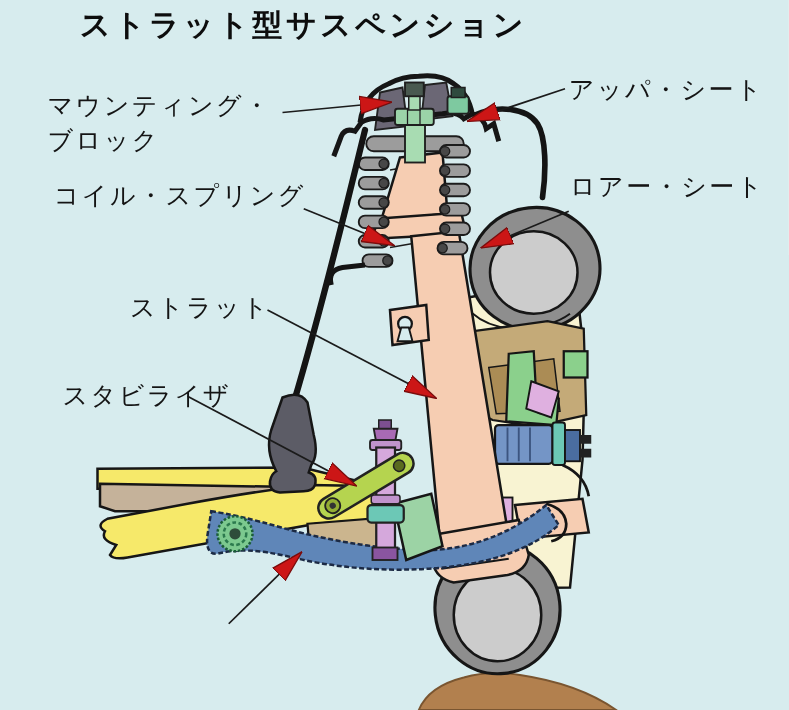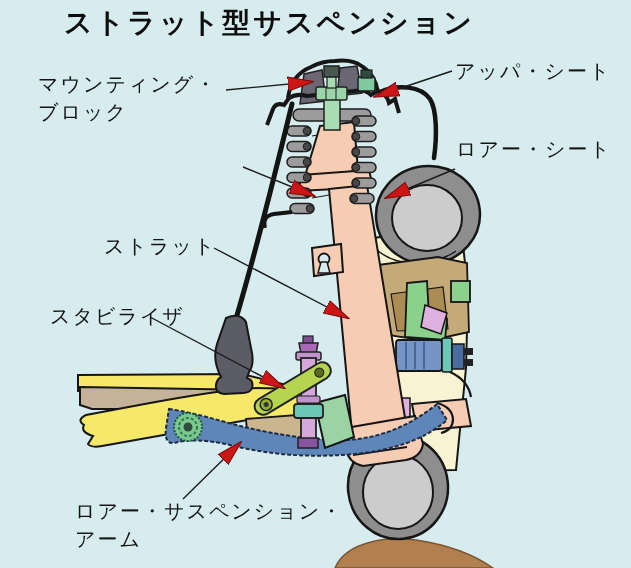--- a/index.html
+++ b/index.html
@@ -6,21 +6,21 @@
   #stage{
     position:relative;width:631px;height:568px;overflow:hidden;
     font-family:"DejaVu Sans",sans-serif;
   }
   #stage svg{position:absolute;left:0;top:0;}
   .lbl{
     position:absolute;color:#141414;font-size:20px;letter-spacing:2px;
     line-height:1.4;white-space:pre-line;pointer-events:none;
   }
   .title{
-    position:absolute;left:64px;top:4px;color:#0d0d0d;font-size:28px;
+    position:absolute;left:64px;top:4px;color:#0d0d0d;font-size:24px;
     font-weight:bold;letter-spacing:3px;white-space:nowrap;
   }
 </style>
 </head>
 <body>
 
 <div id="stage">
 
 <svg width="631" height="568" viewBox="0 0 631 568">
   <defs>
@@ -174,18 +174,17 @@
     <line x1="214" y1="248" x2="346" y2="317" marker-end="url(#arrow)"></line>
     <line x1="150" y1="317" x2="282" y2="387" marker-end="url(#arrow)"></line>
     <line x1="183" y1="499" x2="239" y2="444" marker-end="url(#arrow)"></line>
   </g>
 </svg>
 
   <div class="title">ストラット型サスペンション</div>
   <div class="lbl" style="left:38px;top:70px;">マウンティング・
 ブロック</div>
   <div class="lbl" style="left:455px;top:57px;">アッパ・シート</div>
+  <div class="lbl" style="left:43px;top:142px;">コイル・スプリング</div>
   <div class="lbl" style="left:456px;top:135px;">ロアー・シート</div>
   <div class="lbl" style="left:104px;top:232px;text-align:right;">ストラット</div>
   <div class="lbl" style="left:14px;top:302px;margin-left:36px;">スタビライザ</div>
-  <div class="lbl" style="left:75px;top:497px;">ロアー・サスペンション・
-アーム</div>
 </div>
 
 </body></html>

